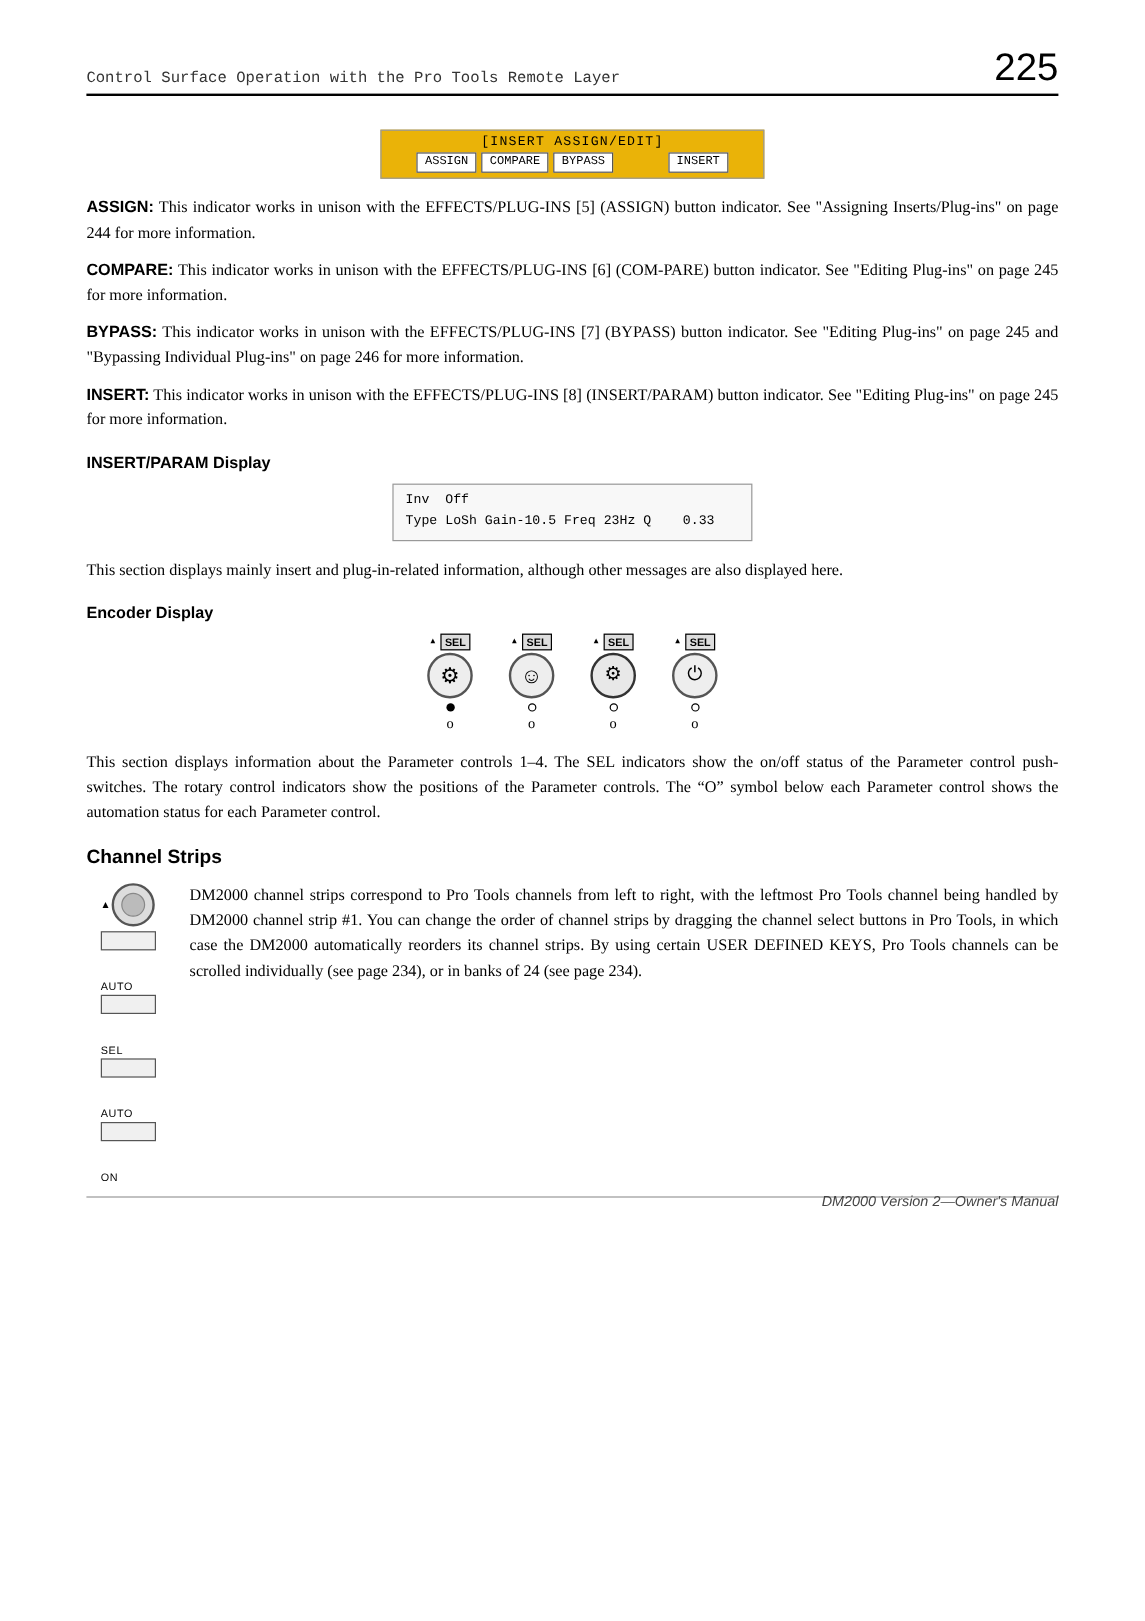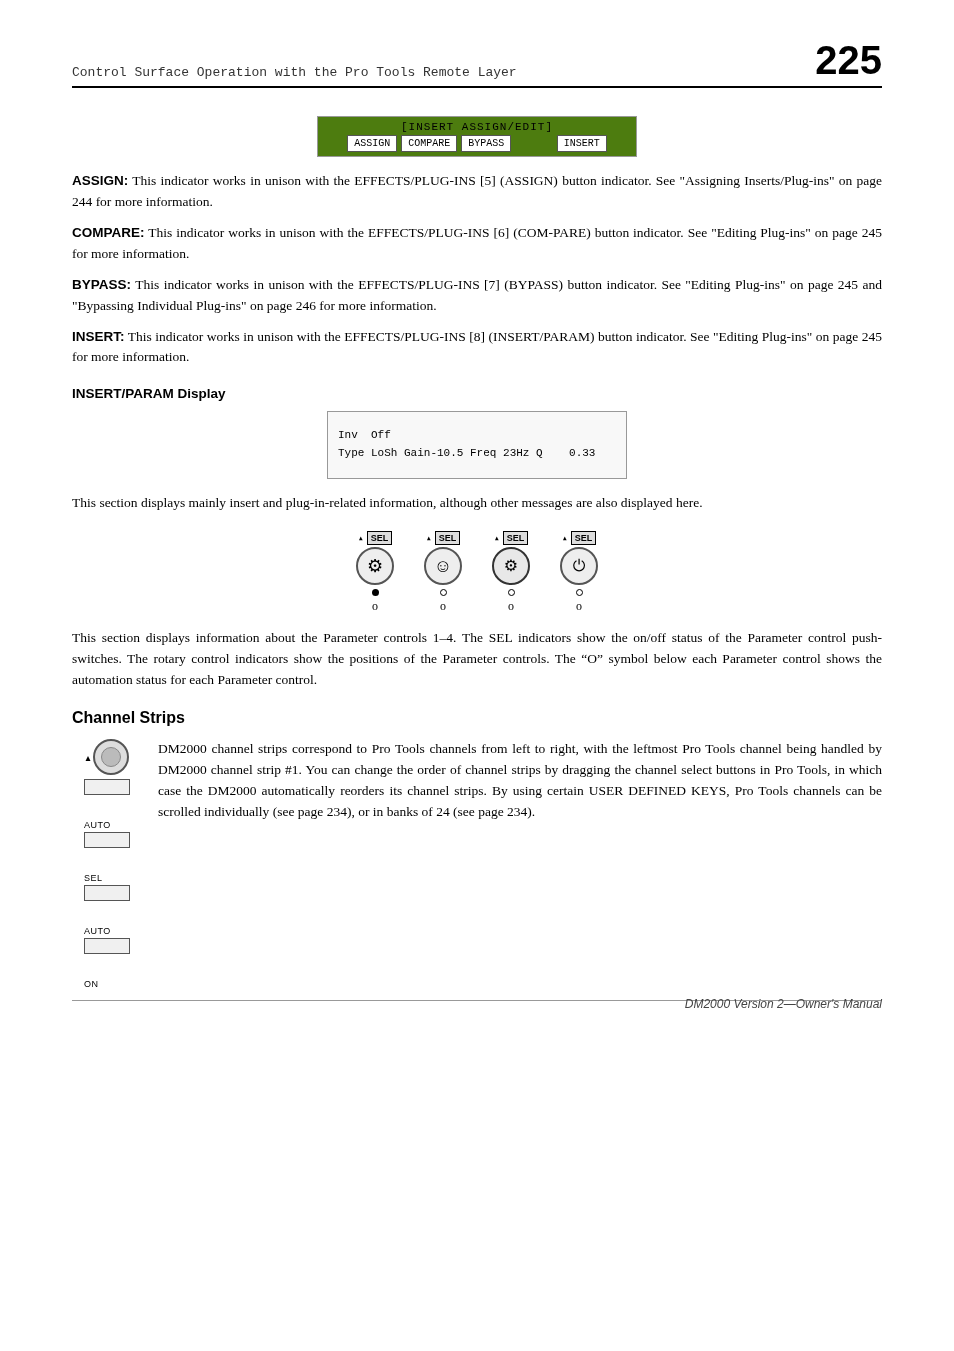--- a/index.html
+++ b/index.html
@@ -26,22 +26,22 @@
       border-bottom: 2px solid #000;
       padding-bottom: 6px;
       margin-bottom: 28px;
     }
     .page-header-title {
       font-size: 13px;
       font-family: Liberation Mono, monospace;
       color: #333;
     }
     .page-number {
-      font-size: 40px;
-      font-weight: bold;
+      font-size: 32px;
+      font-weight: normal;
       font-family: Arial, sans-serif;
       line-height: 1;
     }
 
     
     .page-footer {
       position: absolute;
       bottom: 40px;
       right: 72px;
       font-size: 12px;
@@ -71,21 +71,21 @@
       margin-bottom: 14px;
     }
 
     
     .insert-assign-diagram {
       border: 1.5px solid #999;
       padding: 4px 10px 4px 10px;
       font-family: "Courier New", Courier, monospace;
       font-size: 11px;
       text-align: center;
-      background: #4d7c0f;
+      background: #eab308;
       min-width: 320px;
     }
     .insert-assign-diagram .row1 {
       text-align: center;
       margin-bottom: 2px;
       letter-spacing: 1px;
     }
     .insert-assign-diagram .row2 {
       display: flex;
       gap: 2px;
@@ -108,21 +108,21 @@
       text-align: justify;
     }
     .term-bold {
       font-family: Arial, sans-serif;
       font-weight: bold;
     }
 
     
     .param-display-diagram {
       border: 1.5px solid #999;
-      padding: 15px 10px;
+      padding: 5px 10px;
       font-family: "Courier New", Courier, monospace;
       font-size: 11px;
       background: #f8f8f8;
       min-width: 300px;
       line-height: 1.6;
     }
     .param-display-diagram .row {
       display: flex;
       gap: 4px;
     }
@@ -330,20 +330,21 @@
       <div class="param-display-diagram">
         <div class="row">Inv&nbsp;&nbsp;Off</div>
         <div class="row">Type&nbsp;LoSh&nbsp;Gain-10.5&nbsp;Freq&nbsp;23Hz&nbsp;Q&nbsp;&nbsp;&nbsp;&nbsp;0.33</div>
       </div>
     </div>
 
     <p class="body-para">This section displays mainly insert and plug-in-related information, although other messages are also displayed here.</p>
   </div>
 
   <div class="section-spacer">
+    <div class="section-heading">Encoder Display</div>
 
     <div class="encoder-display-section">
 
       <div class="encoder-unit">
         <div class="encoder-top-row">
           <span class="n-arrow">▴</span>
           <span class="sel-box">SEL</span>
         </div>
         <div class="encoder-knob">
           <span class="encoder-knob-inner">⚙</span>

